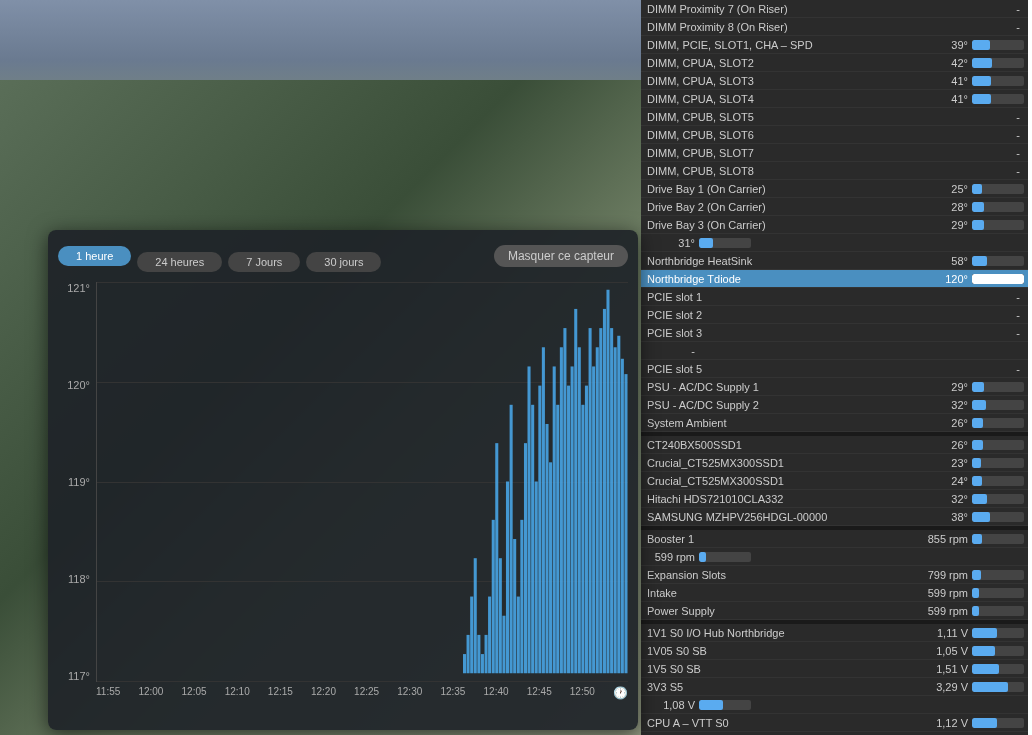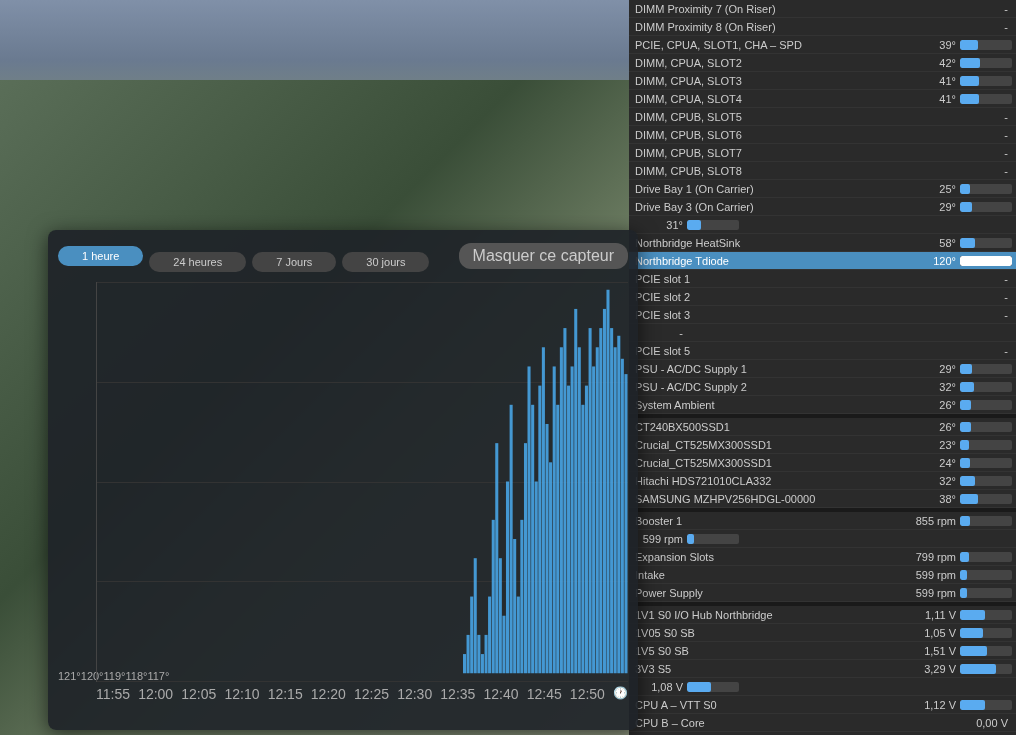--- a/index.html
+++ b/index.html
@@ -51,21 +51,21 @@
         #6a7a60 60%,
         #7a8870 80%,
         #909880 100%
       );
     }
 
     
     .right-panel {
       position: absolute;
       top: 0;
-      right: 16px;
+      right: 4px;
       width: 387px;
       height: 735px;
       background: #2a2a2a;
       overflow-y: auto;
       overflow-x: hidden;
     }
     .right-panel::-webkit-scrollbar { width: 6px; }
     .right-panel::-webkit-scrollbar-track { background: #1a1a1a; }
     .right-panel::-webkit-scrollbar-thumb { background: #555; }
 
@@ -125,21 +125,21 @@
       box-shadow: 0 4px 20px rgba(0,0,0,0.6);
     }
 
     .chart-toolbar {
       display: flex;
       gap: 6px;
       align-items: center;
       margin-bottom: 10px;
     }
     .time-btn {
-      padding: 4px 24px;
+      padding: 4px 18px;
       border-radius: 12px;
       border: none;
       font-size: 11px;
       cursor: pointer;
       font-weight: 500;
     }
     .time-btn.active {
       background: #4a8fc0;
       color: #fff;
     }
@@ -148,37 +148,37 @@
       color: #ccc;
       margin-top: 12px;
     }
     .hide-btn {
       margin-left: auto;
       padding: 4px 14px;
       border-radius: 12px;
       border: none;
       background: #555;
       color: #ccc;
-      font-size: 16px;
+      font-size: 12px;
       cursor: pointer;
     }
 
     .chart-area {
       position: relative;
       height: 430px;
     }
 
     .y-axis {
       position: absolute;
       left: 0;
       top: 0;
       bottom: 30px;
       width: 38px;
       display: flex;
-      flex-direction: row;
+      flex-direction: column;
       justify-content: space-between;
       align-items: flex-end;
       padding-right: 6px;
     }
     .y-label {
       color: #aaa;
       font-size: 11px;
     }
 
     .chart-inner {
@@ -216,21 +216,21 @@
       right: 0;
       bottom: 0;
       height: 30px;
       display: flex;
       justify-content: space-between;
       align-items: flex-start;
       padding-top: 4px;
     }
     .x-label {
       color: #aaa;
-      font-size: 14px;
+      font-size: 10px;
     }
     .clock-icon-wrap {
       color: #aaa;
       font-size: 12px;
     }
 
     
     .section-gap {
       height: 4px;
       background: #1a1a1a;
@@ -246,21 +246,21 @@
   <div id="temp-rows">
       <div class="sensor-row">
         <span class="sensor-name">DIMM Proximity 7 (On Riser)</span>
         <span class="sensor-value">-</span>
       </div>
       <div class="sensor-row">
         <span class="sensor-name">DIMM Proximity 8 (On Riser)</span>
         <span class="sensor-value">-</span>
       </div>
       <div class="sensor-row">
-        <span class="sensor-name">PCIE, CPUA, SLOT1, CHA – SPD</span>
+        <span class="sensor-name">DIMM, PCIE, SLOT1, CHA – SPD</span>
         <span class="sensor-value">39°</span>
         <div class="sensor-bar-container">
           <div class="sensor-bar" style="width: 35%;"></div>
         </div>
       </div>
       <div class="sensor-row">
         <span class="sensor-name">DIMM, CPUA, SLOT2</span>
         <span class="sensor-value">42°</span>
         <div class="sensor-bar-container">
           <div class="sensor-bar" style="width: 38%;"></div>
@@ -294,20 +294,27 @@
       </div>
       <div class="sensor-row">
         <span class="sensor-name">DIMM, CPUB, SLOT8</span>
         <span class="sensor-value">-</span>
       </div>
       <div class="sensor-row">
         <span class="sensor-name">Drive Bay 1 (On Carrier)</span>
         <span class="sensor-value">25°</span>
         <div class="sensor-bar-container">
           <div class="sensor-bar" style="width: 20%;"></div>
+        </div>
+      </div>
+      <div class="sensor-row">
+        <span class="sensor-name">Drive Bay 2 (On Carrier)</span>
+        <span class="sensor-value">28°</span>
+        <div class="sensor-bar-container">
+          <div class="sensor-bar" style="width: 23%;"></div>
         </div>
       </div>
       <div class="sensor-row">
         <span class="sensor-name">Drive Bay 3 (On Carrier)</span>
         <span class="sensor-value">29°</span>
         <div class="sensor-bar-container">
           <div class="sensor-bar" style="width: 24%;"></div>
         </div>
       </div>
       <div class="sensor-row">

